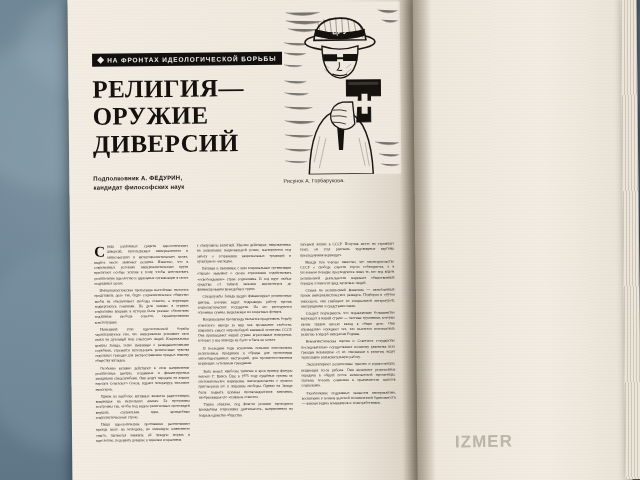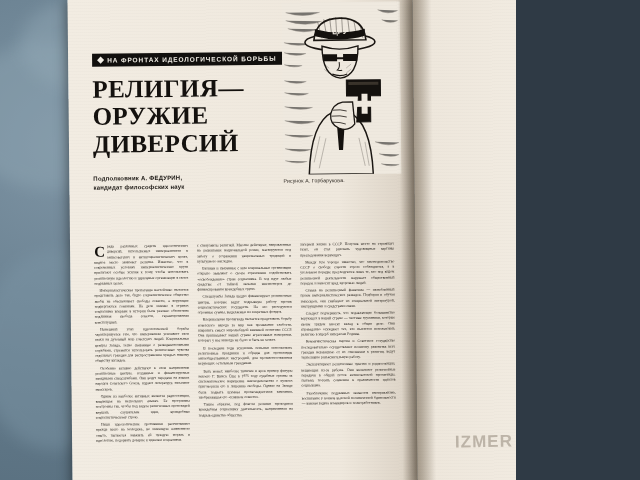--- a/index.html
+++ b/index.html
@@ -10,21 +10,21 @@
   body {
     width: 640px;
     height: 480px;
     overflow: hidden;
     font-family: "Liberation Sans", sans-serif;
   }
 
   
   #scene {
     position: relative;
-    width: 516px;
+    width: 640px;
     height: 480px;
     background:
       radial-gradient(circle at 12% 30%, #7e94a4 0%, #6d8494 28%, #5d7484 55%, #4d6271 100%),
       #5d7484;
     overflow: hidden;
   }
   .map-blob {
     position: absolute;
     border-radius: 50%;
     filter: blur(8px);

